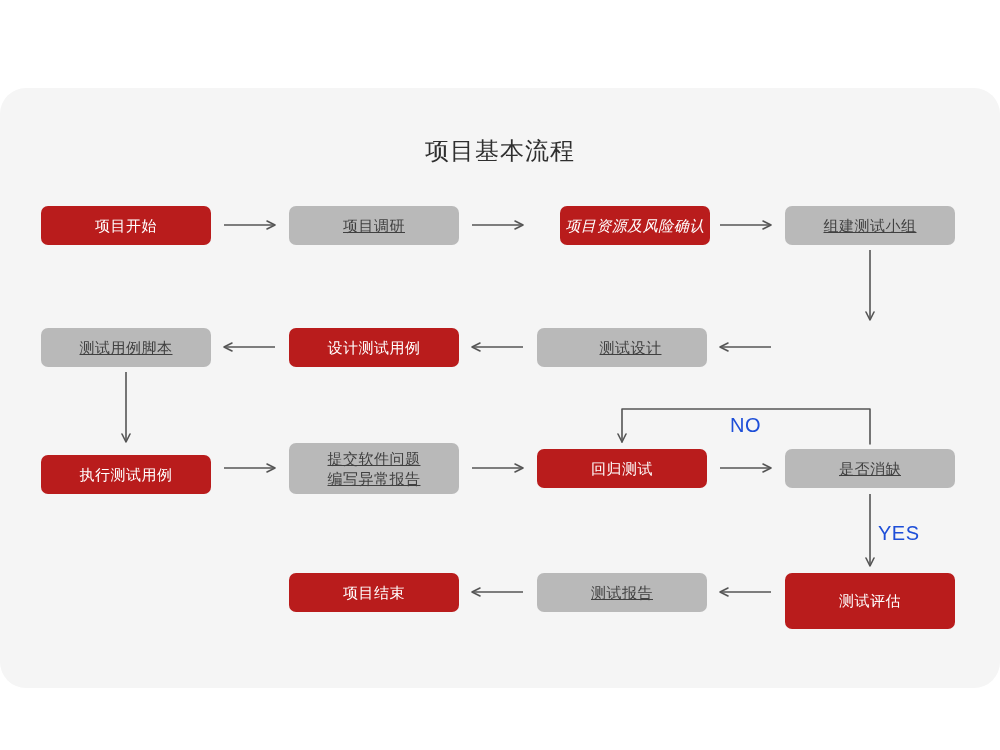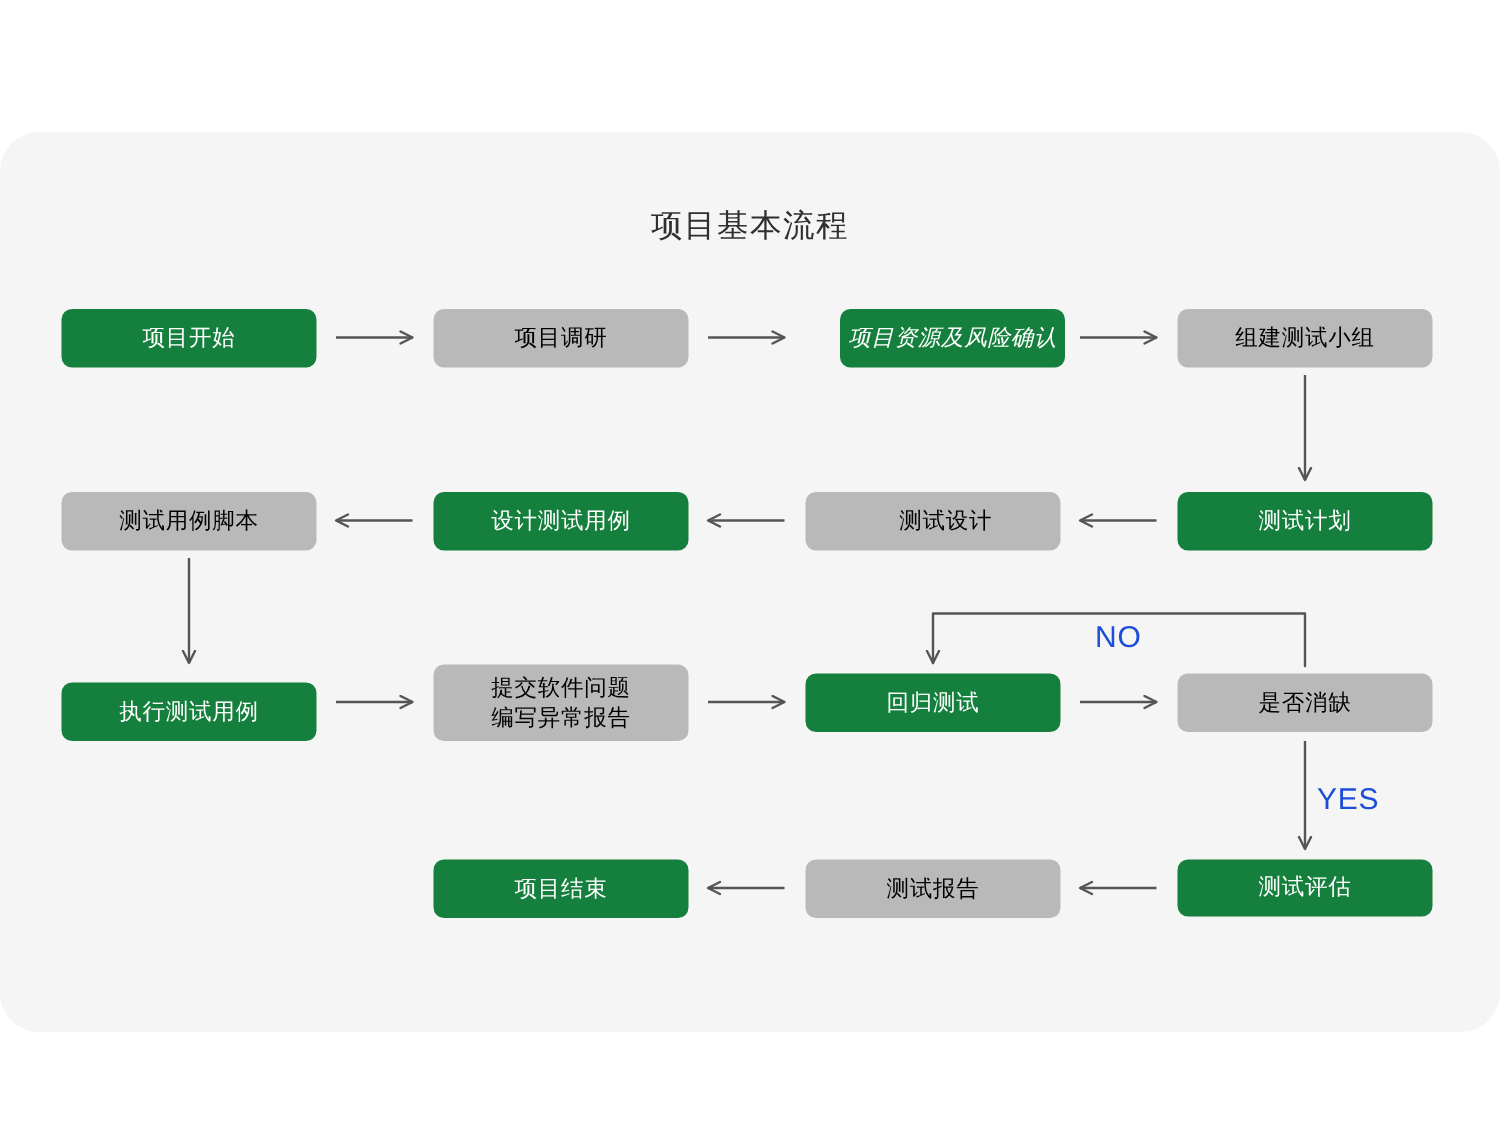--- a/index.html
+++ b/index.html
@@ -26,47 +26,48 @@
     height: 600px;
     background: #f5f5f5;
     border-radius: 26px;
   }
   #chart-title {
     position: absolute;
     left: 0;
     top: 131px;
     width: 1000px;
     text-align: center;
-    font-size: 21px;
+    font-size: 24px;
     line-height: 40px;
     color: #2f2f2f;
     letter-spacing: 1px;
     font-weight: 400;
     white-space: nowrap;
   }
   .node {
     position: absolute;
     box-sizing: border-box;
     border-radius: 7px;
     display: flex;
     align-items: center;
     justify-content: center;
     text-align: center;
     font-size: 15px;
     line-height: 20px;
     letter-spacing: 0.5px;
     user-select: none;
   }
   .node.purple {
-    background: #15803d;
+    background: #b91c1c;
     color: #ffffff;
   }
   .node.gray {
     background: #b9b9b9;
-    color: #000000;
+    color: #404040;
+    text-decoration: underline;
   }
   .node .lbl {
     display: block;
     white-space: pre-line;
   }
   .edge-layer {
     position: absolute;
     left: 0;
     top: 0;
     width: 1000px;
@@ -160,23 +161,20 @@
   <div class="node gray" style="left:289px; top:206px; width:170px; height:39px;">
     <span class="lbl">项目调研</span>
   </div>
   <div class="node purple" style="left:560px; top:206px; width:150px; height:39px;font-style:italic;">
     <span class="lbl">项目资源及风险确认</span>
   </div>
   <div class="node gray" style="left:785px; top:206px; width:170px; height:39px;">
     <span class="lbl">组建测试小组</span>
   </div>
 
-  <div class="node purple" style="left:785px; top:328px; width:170px; height:39px;">
-    <span class="lbl">测试计划</span>
-  </div>
   <div class="node gray" style="left:537px; top:328px; width:170px; height:39px;padding-left:17px;">
     <span class="lbl">测试设计</span>
   </div>
   <div class="node purple" style="left:289px; top:328px; width:170px; height:39px;">
     <span class="lbl">设计测试用例</span>
   </div>
   <div class="node gray" style="left:41px;  top:328px; width:170px; height:39px;">
     <span class="lbl">测试用例脚本</span>
   </div>
 
@@ -187,21 +185,21 @@
     <span class="lbl">提交软件问题
 编写异常报告</span>
   </div>
   <div class="node purple" style="left:537px; top:449px; width:170px; height:39px;">
     <span class="lbl">回归测试</span>
   </div>
   <div class="node gray" style="left:785px; top:449px; width:170px; height:39px;">
     <span class="lbl">是否消缺</span>
   </div>
 
-  <div class="node purple" style="left:785px; top:573px; width:170px; height:38px;">
+  <div class="node purple" style="left:785px; top:573px; width:170px; height:56px;">
     <span class="lbl">测试评估</span>
   </div>
   <div class="node gray" style="left:537px; top:573px; width:170px; height:39px;">
     <span class="lbl">测试报告</span>
   </div>
   <div class="node purple" style="left:289px; top:573px; width:170px; height:39px;">
     <span class="lbl">项目结束</span>
   </div>
 
 </div>

